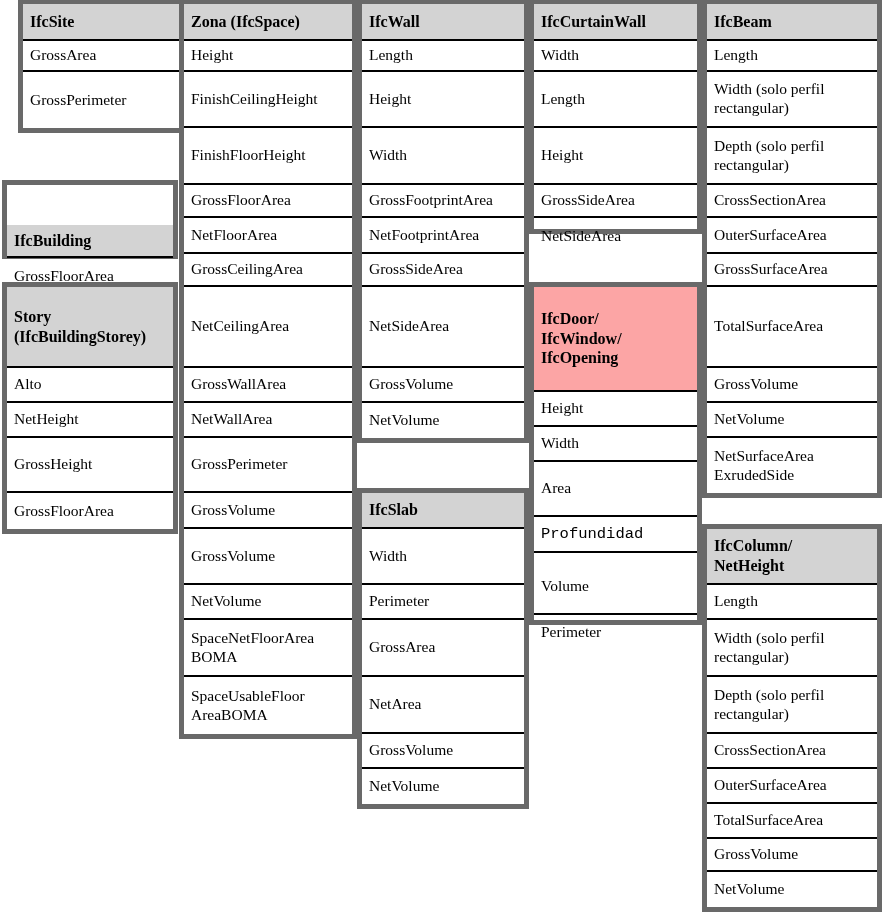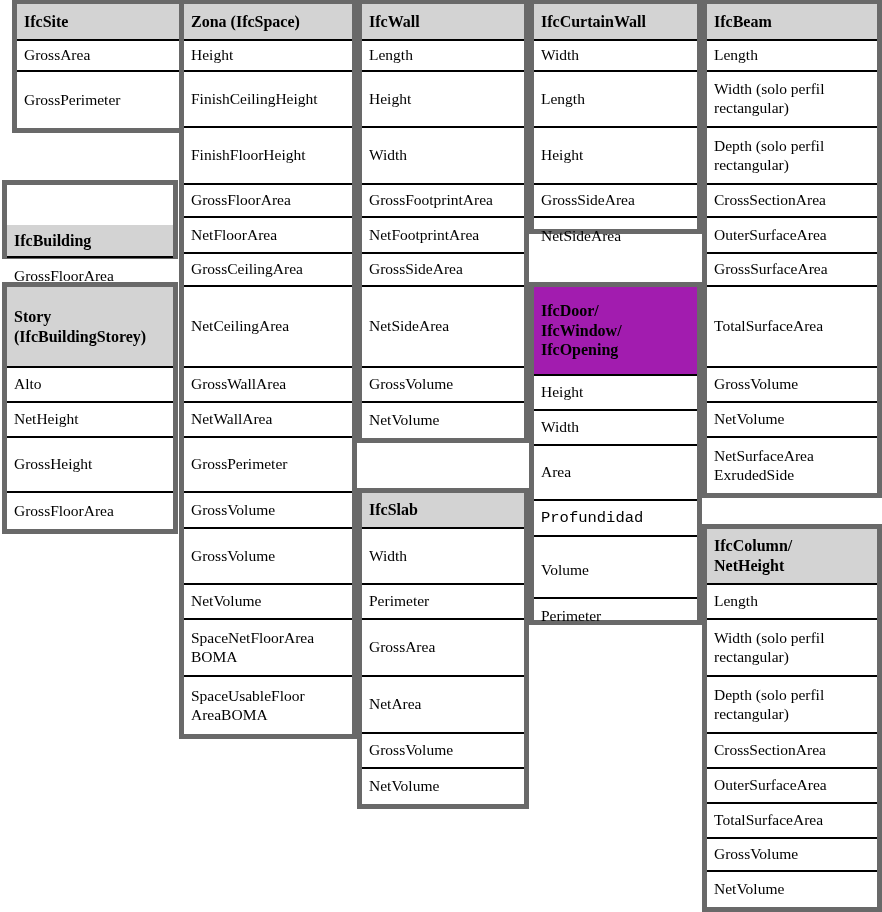--- a/index.html
+++ b/index.html
@@ -34,21 +34,21 @@
   .hdr{
     background:#d3d3d3;
     font-weight:bold;
     font-size:16px;
   }
 </style>
 </head>
 <body>
 
 <div class="page">
-    <div class="block" style="left: 12px; width: 176px; top: -1px; height: 134px; border-color: rgb(105, 105, 105);">
+    <div class="block" style="left: 18px; width: 176px; top: -1px; height: 134px; border-color: rgb(105, 105, 105);">
       <div class="cell hdr" style="height: 37px; background: rgb(211, 211, 211); border-bottom-color: rgb(0, 0, 0);">IfcSite</div>
       <div class="cell" style="height: 31px; border-bottom-color: rgb(0, 0, 0);">GrossArea</div>
       <div class="cell last" style="height: 56px; border-bottom-color: rgb(0, 0, 0);">GrossPerimeter</div>
     </div>
     <div class="block" style="left: 2px; width: 176px; top: 180px; height: 79px; border-color: rgb(105, 105, 105);">
       <div class="cell hdr" style="height: 33px; background: rgb(211, 211, 211); border-bottom-color: rgb(0, 0, 0); margin-top: 40px;">IfcBuilding</div>
       <div class="cell last" style="height: 36px; border-bottom-color: rgb(0, 0, 0);">GrossFloorArea</div>
     </div>
     <div class="block" style="left: 2px; width: 176px; top: 282px; height: 252px; border-color: rgb(105, 105, 105);">
       <div class="cell hdr" style="height: 81px; background: rgb(211, 211, 211); border-bottom-color: rgb(0, 0, 0);">Story
@@ -101,21 +101,21 @@
     </div>
     <div class="block" style="left: 529px; width: 173px; top: -1px; height: 235px; border-color: rgb(105, 105, 105);">
       <div class="cell hdr" style="height: 37px; background: rgb(211, 211, 211); border-bottom-color: rgb(0, 0, 0);">IfcCurtainWall</div>
       <div class="cell" style="height: 31px; border-bottom-color: rgb(0, 0, 0);">Width</div>
       <div class="cell" style="height: 56px; border-bottom-color: rgb(0, 0, 0);">Length</div>
       <div class="cell" style="height: 57px; border-bottom-color: rgb(0, 0, 0);">Height</div>
       <div class="cell" style="height: 33px; border-bottom-color: rgb(0, 0, 0);">GrossSideArea</div>
       <div class="cell last" style="height: 36px; border-bottom-color: rgb(0, 0, 0);">NetSideArea</div>
     </div>
     <div class="block" style="left: 529px; width: 173px; top: 282px; height: 343px; border-color: rgb(105, 105, 105);">
-      <div class="cell hdr" style="height: 89px; background: #a21caf; border-bottom-color: rgb(0, 0, 0);">IfcDoor/
+      <div class="cell hdr" style="height: 105px; background: #fca5a5; border-bottom-color: rgb(0, 0, 0);">IfcDoor/
 IfcWindow/
 IfcOpening</div>
       <div class="cell" style="height: 35px; border-bottom-color: rgb(0, 0, 0);">Height</div>
       <div class="cell" style="height: 35px; border-bottom-color: rgb(0, 0, 0);">Width</div>
       <div class="cell" style="height: 55px; border-bottom-color: rgb(0, 0, 0);">Area</div>
       <div class="cell" style="height: 36px; border-bottom-color: rgb(0, 0, 0); font-family: Liberation Mono, monospace;">Profundidad</div>
       <div class="cell" style="height: 56px; border-bottom-color: rgb(0, 0, 0); margin-top: 6px;">Volume</div>
       <div class="cell last" style="height: 35px; border-bottom-color: rgb(0, 0, 0);">Perimeter</div>
     </div>
     <div class="block" style="left: 702px; width: 180px; top: -1px; height: 499px; border-color: rgb(105, 105, 105);">

